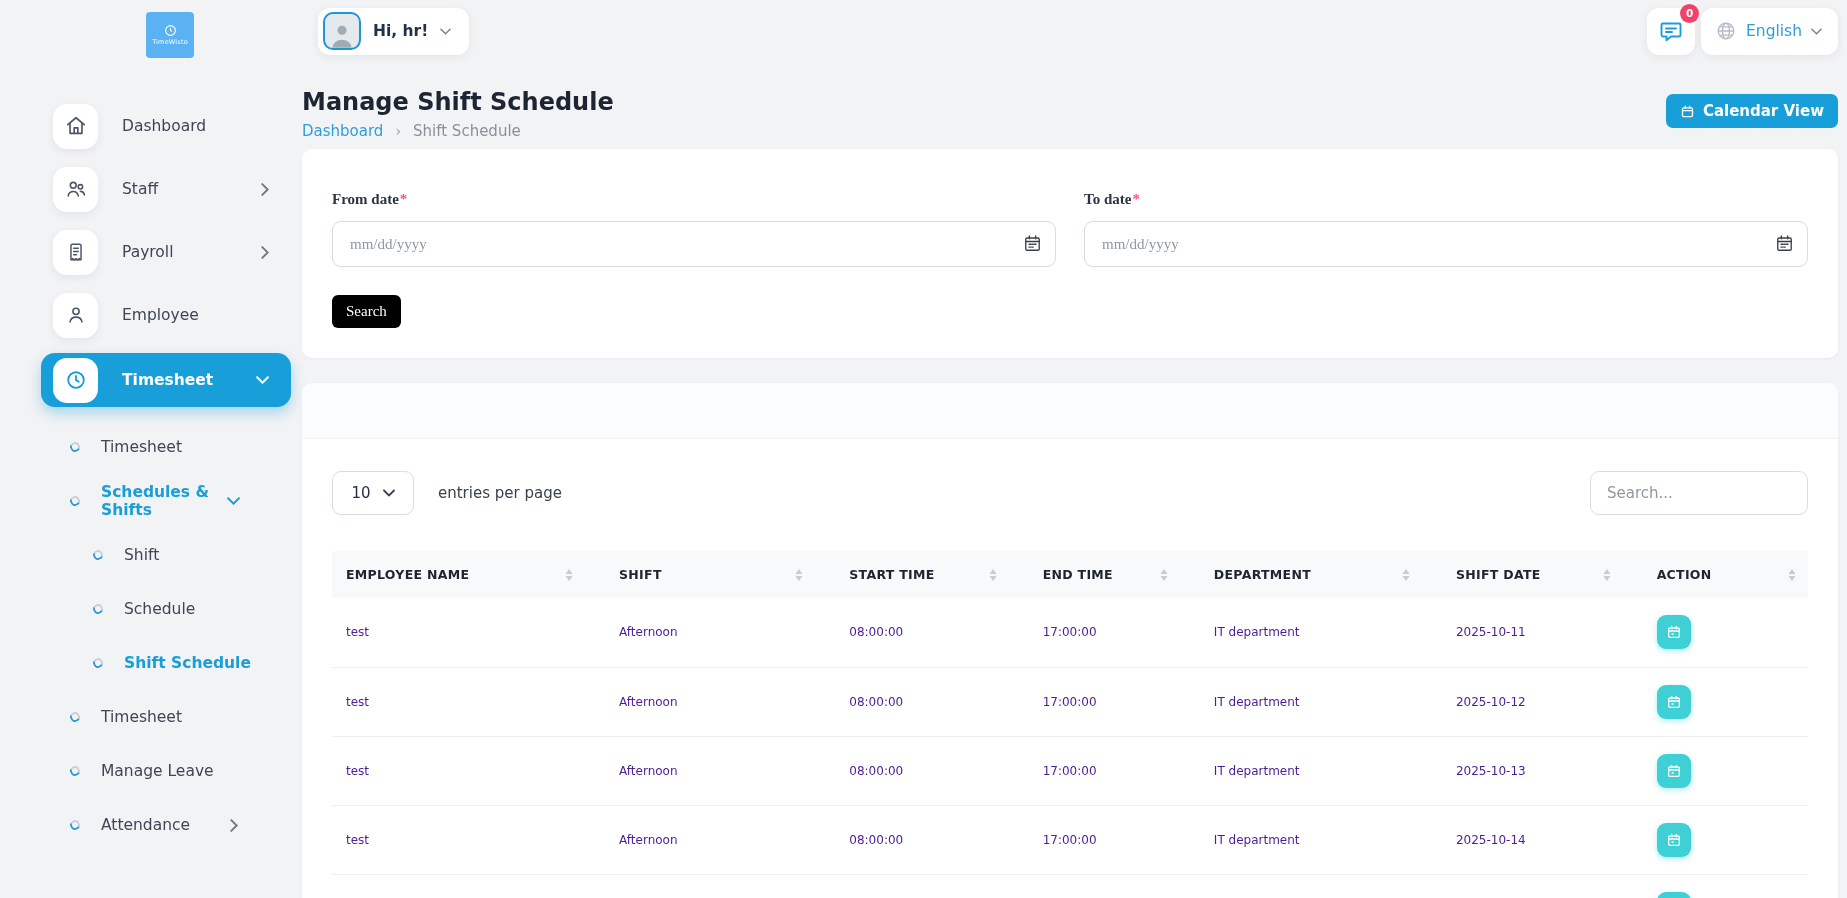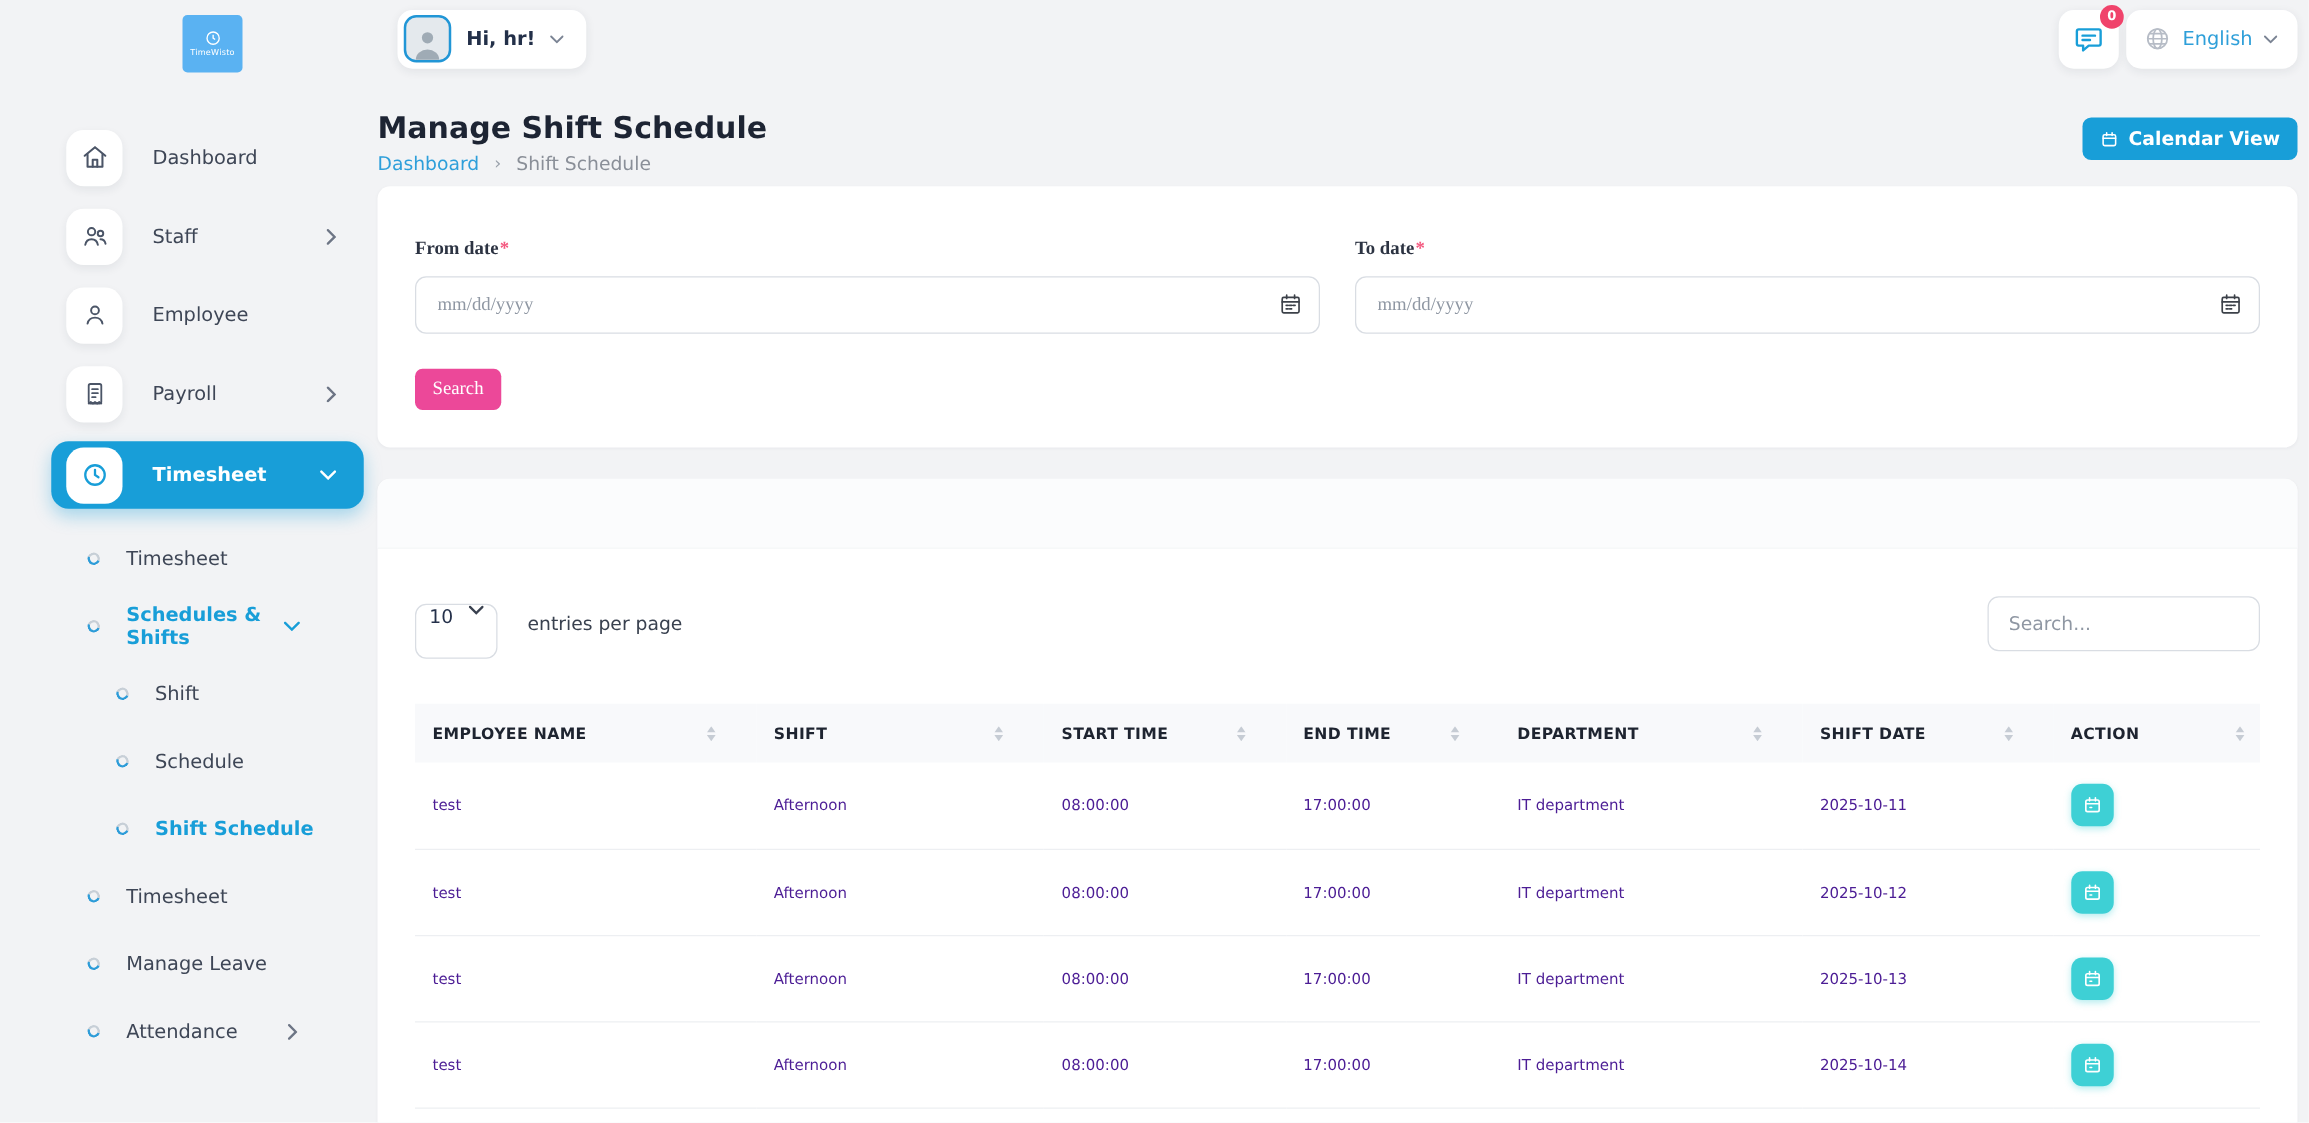--- a/index.html
+++ b/index.html
@@ -102,30 +102,30 @@
   .req { color:#f4587f; margin-left:1px; }
   .date-wrap { position:relative; margin-top:13px; }
   .date-input, .search-input {
     width:100%; height:46px; border:1px solid #d9dde3; border-radius:9px;
     padding:0 44px 0 17px; font-size:15px; font-family:inherit; color:#2a3140; background:#fff; outline:none;
   }
   .date-input::placeholder, .search-input::placeholder { color:#8f97a3; }
   .date-cal-icon { position:absolute; right:14px; top:13px; color:#3c4149; }
   .search-btn {
     margin-top:28px; height:33px; padding:0 14px; border:none; border-radius:6px;
-    background:#ec4899; color:#fff; font-size:15px; font-weight:500; font-family:inherit; cursor:pointer;
+    background:#000000; color:#fff; font-size:15px; font-weight:500; font-family:inherit; cursor:pointer;
   }
 
   .table-card { margin-top:25px; height:560px; overflow:hidden; }
   .table-card-head { height:56px; background:#fbfcfd; border-bottom:1px solid #f0f2f4; border-radius:10px 10px 0 0; }
   .table-toolbar { display:flex; align-items:center; padding:32px 30px 36px 30px; }
   .page-size {
-    width:66px; height:44px; border:1px solid #d9dde3; border-radius:9px;
-    display:flex; align-items:flex-start; justify-content:center; gap:12px;
-    font-size:15px; color:#24304a; cursor:pointer; background:#fff;margin-top:12px;
+    width:82px; height:44px; border:1px solid #d9dde3; border-radius:9px;
+    display:flex; align-items:center; justify-content:center; gap:12px;
+    font-size:15px; color:#24304a; cursor:pointer; background:#fff;
   }
   .entries-label { margin-left:24px; font-size:15px; color:#39414f; }
   .tbl-search-wrap { margin-left:auto; width:218px; }
   .search-input { padding:0 16px; height:44px; }
 
   .data-table { width:calc(100% - 60px); margin:0 30px; border-collapse:collapse; table-layout:fixed; }
   .data-table th {
     height:47px; background:#f8f9fb; text-align:right; font-size:12.5px; font-weight:700;
     color:#1e2430; letter-spacing:.3px; padding:0 8px 0 14px;
   }
@@ -178,42 +178,42 @@
         <span class="side-label">Staff</span>
         <span class="side-chev">
           <svg width="8" height="13" viewBox="0 0 7 12" fill="none" stroke="currentColor" stroke-width="1.7" stroke-linecap="round">
               <path d="M1 1l5 5-5 5"></path>
             </svg>
         </span>
       </div>
 
       <div class="side-item">
         <span class="icon-holder">
-          <svg viewBox="0 0 24 24" fill="none" stroke="currentColor" stroke-width="1.7" stroke-linecap="round">
-              <circle cx="12" cy="8" r="3.4"></circle>
-              <path d="M5.5 19.5c.7-3.4 3.2-5.2 6.5-5.2s5.8 1.8 6.5 5.2"></path>
-            </svg>
-        </span>
-        <span class="side-label">Employee</span>
-      </div>
-
-      <div class="side-item">
-        <span class="icon-holder">
           <svg viewBox="0 0 24 24" fill="none" stroke="currentColor" stroke-width="1.6" stroke-linecap="round" stroke-linejoin="round">
               <rect x="6.5" y="3.5" width="11" height="17" rx="1.5"></rect>
               <path d="M9.5 8h5M9.5 11.5h5M9.5 15h3"></path>
               <path d="M6.5 20.5l1.8-1.3 1.9 1.3 1.8-1.3 1.9 1.3 1.8-1.3 1.8 1.3"></path>
             </svg>
         </span>
         <span class="side-label">Payroll</span>
         <span class="side-chev">
           <svg width="8" height="13" viewBox="0 0 7 12" fill="none" stroke="currentColor" stroke-width="1.7" stroke-linecap="round">
               <path d="M1 1l5 5-5 5"></path>
             </svg>
         </span>
+      </div>
+
+      <div class="side-item">
+        <span class="icon-holder">
+          <svg viewBox="0 0 24 24" fill="none" stroke="currentColor" stroke-width="1.7" stroke-linecap="round">
+              <circle cx="12" cy="8" r="3.4"></circle>
+              <path d="M5.5 19.5c.7-3.4 3.2-5.2 6.5-5.2s5.8 1.8 6.5 5.2"></path>
+            </svg>
+        </span>
+        <span class="side-label">Employee</span>
       </div>
 
       <div class="side-item active">
         <span class="icon-holder">
           <svg viewBox="0 0 24 24" fill="none" stroke="currentColor" stroke-width="2" stroke-linecap="round">
               <circle cx="12" cy="12" r="8.5"></circle>
               <path d="M12 7.5V12l3 2"></path>
             </svg>
         </span>
         <span class="side-label">Timesheet</span>

